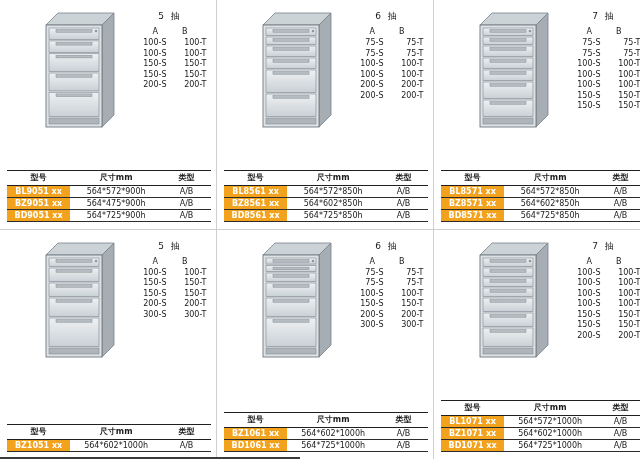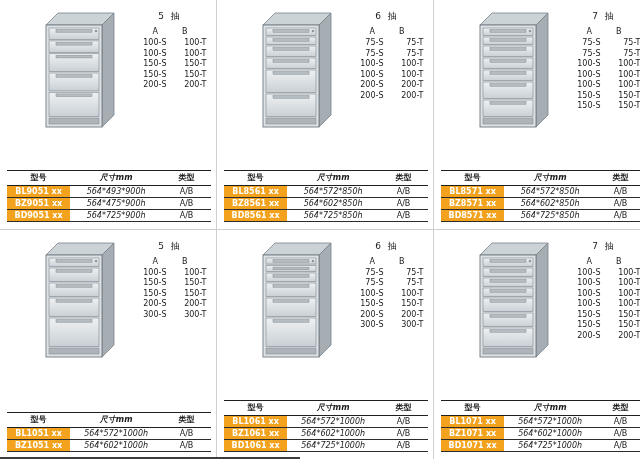--- a/index.html
+++ b/index.html
@@ -65,21 +65,21 @@
     text-align:center;
     white-space:nowrap;
   }
   .spec-table td{
     border-bottom:1px solid #2c2c2c;
     padding:1px 0;
     text-align:center;
     white-space:nowrap;
   }
   .spec-table th:nth-child(1),.spec-table td:nth-child(1){width:31%;}
-  .spec-table th:nth-child(2),.spec-table td:nth-child(2){width:45%;font-style:italic;}
+  .spec-table th:nth-child(2),.spec-table td:nth-child(2){width:45%;}
   .spec-table th:nth-child(3),.spec-table td:nth-child(3){width:24%;}
   .model-cell{
     background:var(--hl,#f2a21d);
     color:#ffffff;
     font-weight:700;
   }
   .bottom-bar{
     position:absolute;left:0;bottom:0;
     width:300px;height:2px;
     background:#3c3c3c;
@@ -148,21 +148,21 @@
         <thead>
           <tr>
             <th>型号</th>
             <th>尺寸mm</th>
             <th>类型</th>
           </tr>
         </thead>
         <tbody>
           <tr>
             <td class="model-cell">BL9051 xx</td>
-            <td class="size-cell">564*493*900h</td>
+            <td class="size-cell">564*572*900h</td>
             <td class="type-cell">A/B</td>
           </tr>
           <tr>
             <td class="model-cell">BZ9051 xx</td>
             <td class="size-cell">564*475*900h</td>
             <td class="type-cell">A/B</td>
           </tr>
           <tr>
             <td class="model-cell">BD9051 xx</td>
             <td class="size-cell">564*725*900h</td>
@@ -411,25 +411,20 @@
       <table class="spec-table">
         <thead>
           <tr>
             <th>型号</th>
             <th>尺寸mm</th>
             <th>类型</th>
           </tr>
         </thead>
         <tbody>
           <tr>
-            <td class="model-cell">BL1051 xx</td>
-            <td class="size-cell">564*572*1000h</td>
-            <td class="type-cell">A/B</td>
-          </tr>
-          <tr>
             <td class="model-cell">BZ1051 xx</td>
             <td class="size-cell">564*602*1000h</td>
             <td class="type-cell">A/B</td>
           </tr>
         </tbody>
       </table>
     </section>
     <section class="panel">
       <div class="panel-top">
         <div class="cabinet"><svg width="76" height="121" viewBox="0 0 76 121">
@@ -493,25 +488,20 @@
       </div>
       <table class="spec-table">
         <thead>
           <tr>
             <th>型号</th>
             <th>尺寸mm</th>
             <th>类型</th>
           </tr>
         </thead>
         <tbody>
-          <tr>
-            <td class="model-cell">BL1061 xx</td>
-            <td class="size-cell">564*572*1000h</td>
-            <td class="type-cell">A/B</td>
-          </tr>
           <tr>
             <td class="model-cell">BZ1061 xx</td>
             <td class="size-cell">564*602*1000h</td>
             <td class="type-cell">A/B</td>
           </tr>
           <tr>
             <td class="model-cell">BD1061 xx</td>
             <td class="size-cell">564*725*1000h</td>
             <td class="type-cell">A/B</td>
           </tr>

